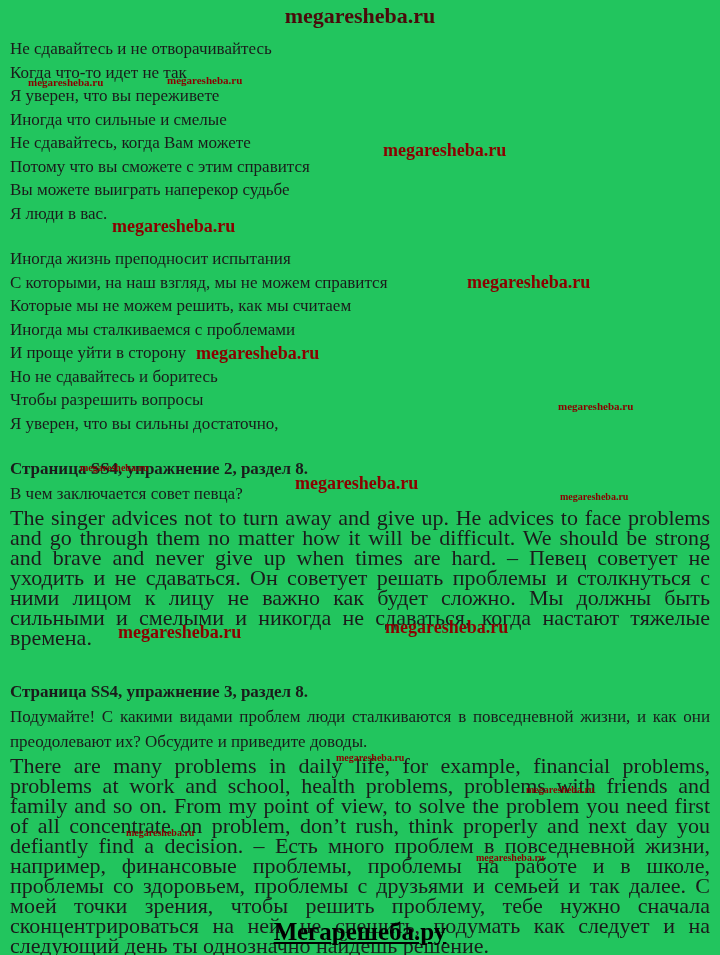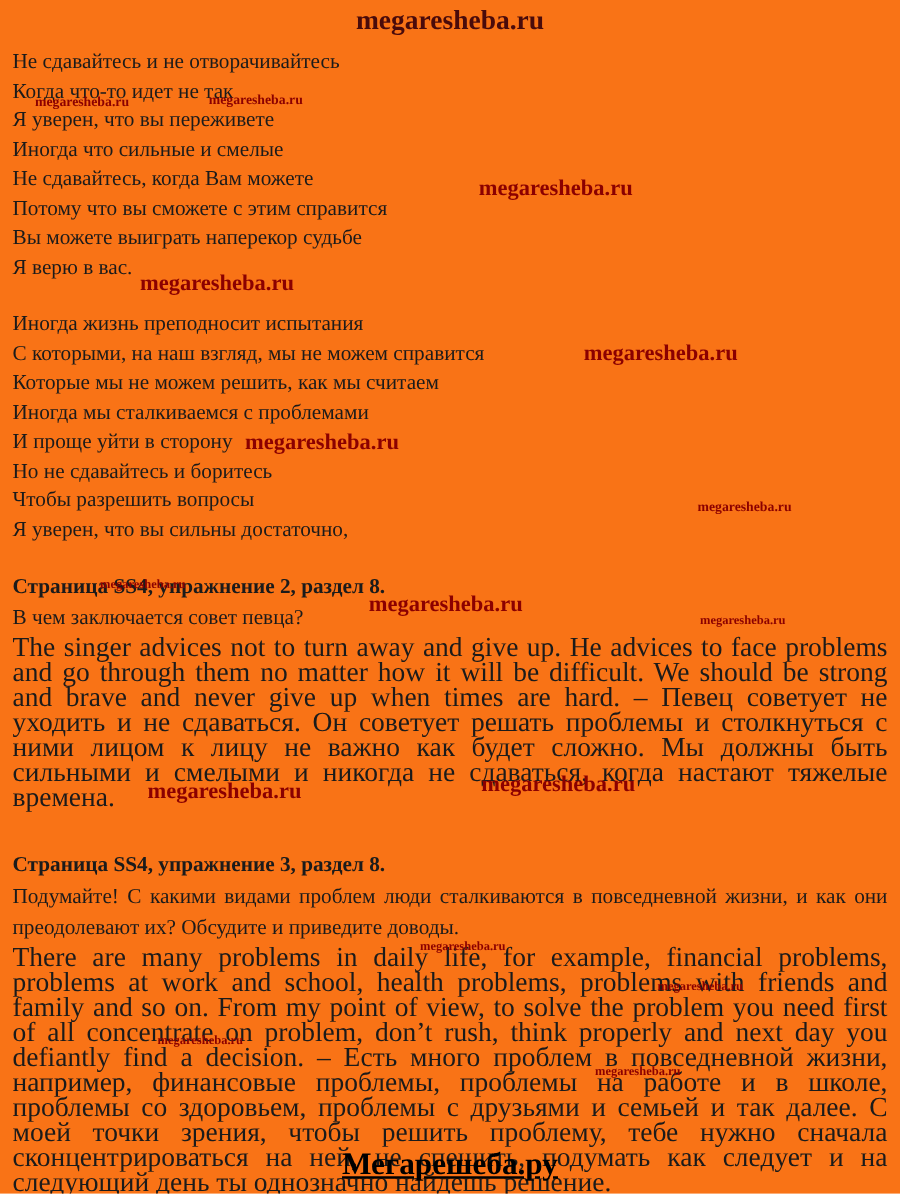--- a/index.html
+++ b/index.html
@@ -1,21 +1,21 @@
 <!DOCTYPE html>
 <html style="--watermark_color: #8b0000; --header_color: #4a0b0b; --text_color: #1b1b1b; --footer_color: #000000;"><head>
 <meta charset="utf-8">
 <style>
   html, body { margin: 0; padding: 0; background: #ffffff; }
   .page {
     position: relative;
     width: 720px;
     height: 955px;
     margin: 0 auto;
-    background: #f97316;
+    background: #22c55e;
     overflow: hidden;
     font-family: "Liberation Serif", serif;
     color: var(--text_color, #1b1b1b);
   }
   .header-title {
     padding-top: 3px;
     text-align: center;
     font-size: 22px;
     line-height: 26px;
     font-weight: bold;
@@ -89,21 +89,21 @@
   <div class="content">
 
     <div>
       <div class="poem-line">Не сдавайтесь и не отворачивайтесь</div>
       <div class="poem-line">Когда что-то идет не так</div>
       <div class="poem-line">Я уверен, что вы переживете</div>
       <div class="poem-line">Иногда что сильные и смелые</div>
       <div class="poem-line">Не сдавайтесь, когда Вам можете</div>
       <div class="poem-line">Потому что вы сможете с этим справится</div>
       <div class="poem-line">Вы можете выиграть наперекор судьбе</div>
-      <div class="poem-line">Я верю в вас.</div>
+      <div class="poem-line">Я люди в вас.</div>
     </div>
 
     <div class="stanza2">
       <div class="poem-line">Иногда жизнь преподносит испытания</div>
       <div class="poem-line">С которыми, на наш взгляд, мы не можем справится</div>
       <div class="poem-line">Которые мы не можем решить, как мы считаем</div>
       <div class="poem-line">Иногда мы сталкиваемся с проблемами</div>
       <div class="poem-line">И проще уйти в сторону</div>
       <div class="poem-line">Но не сдавайтесь и боритесь</div>
       <div class="poem-line">Чтобы разрешить вопросы</div>

